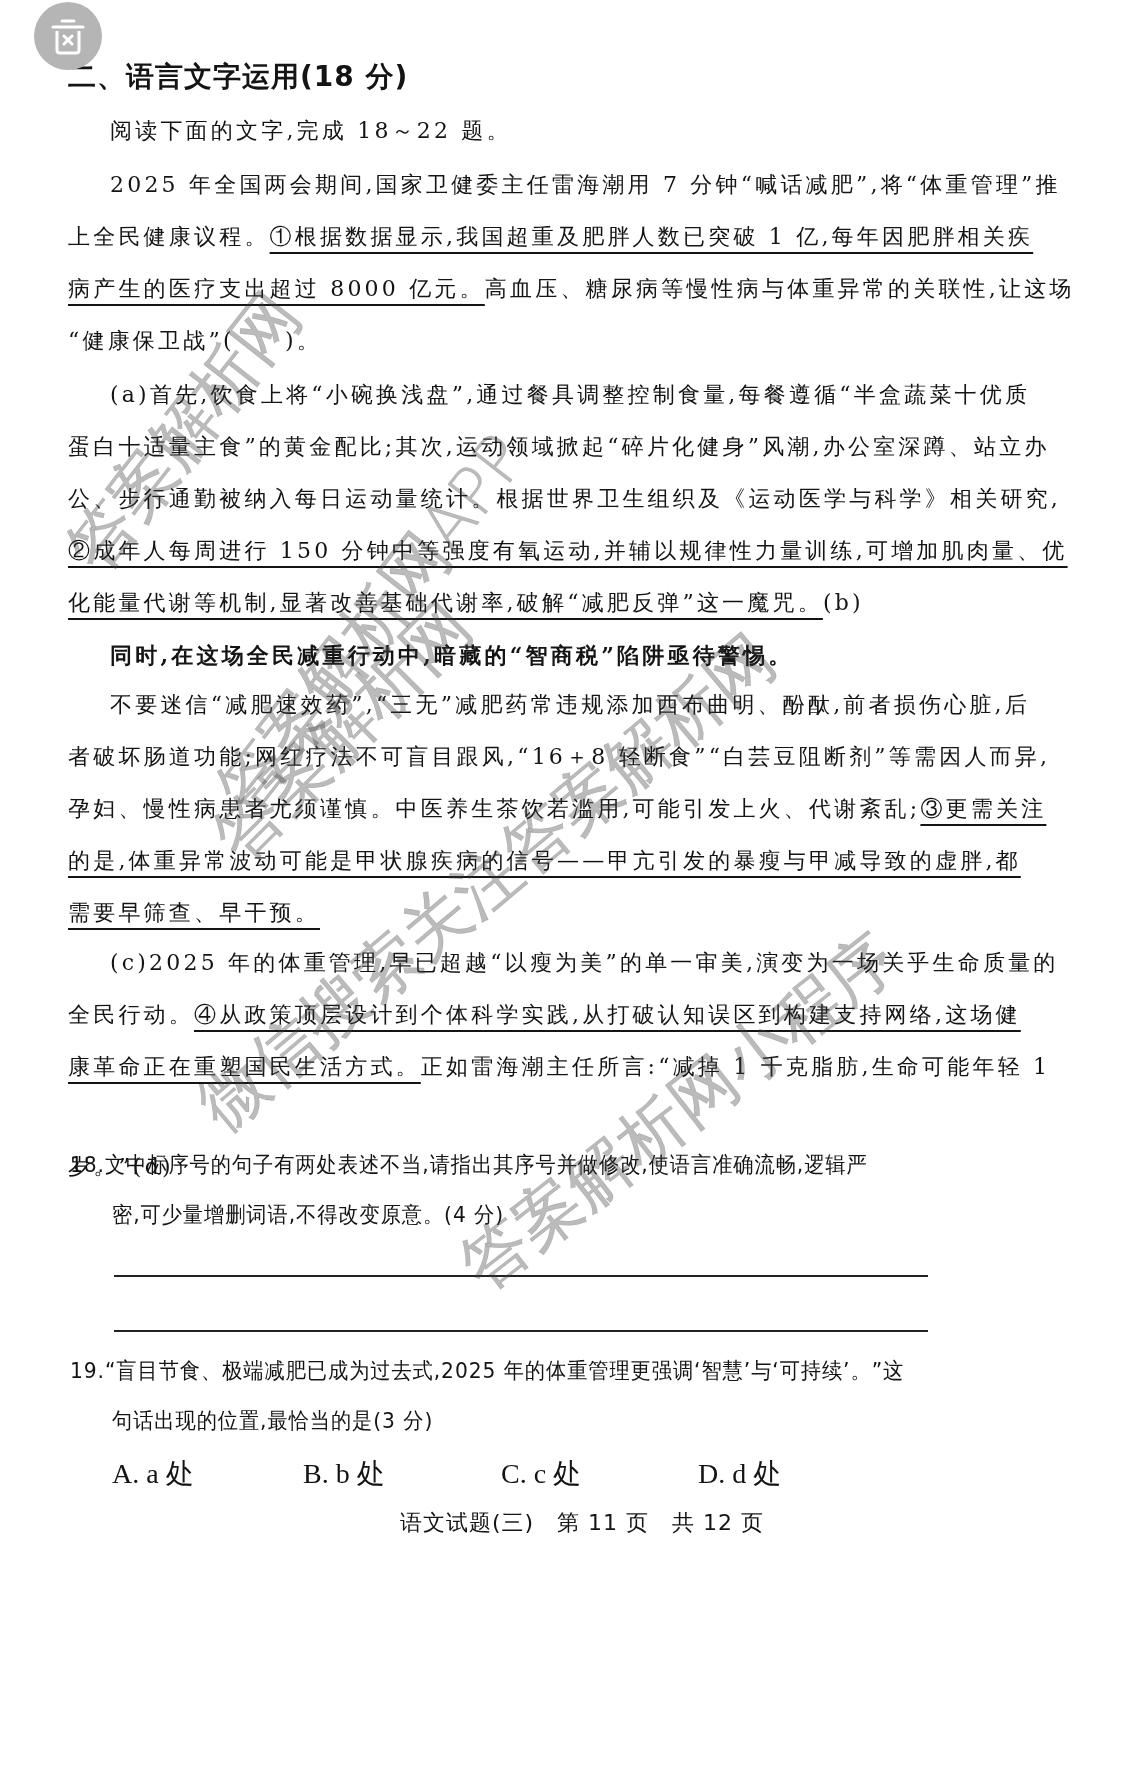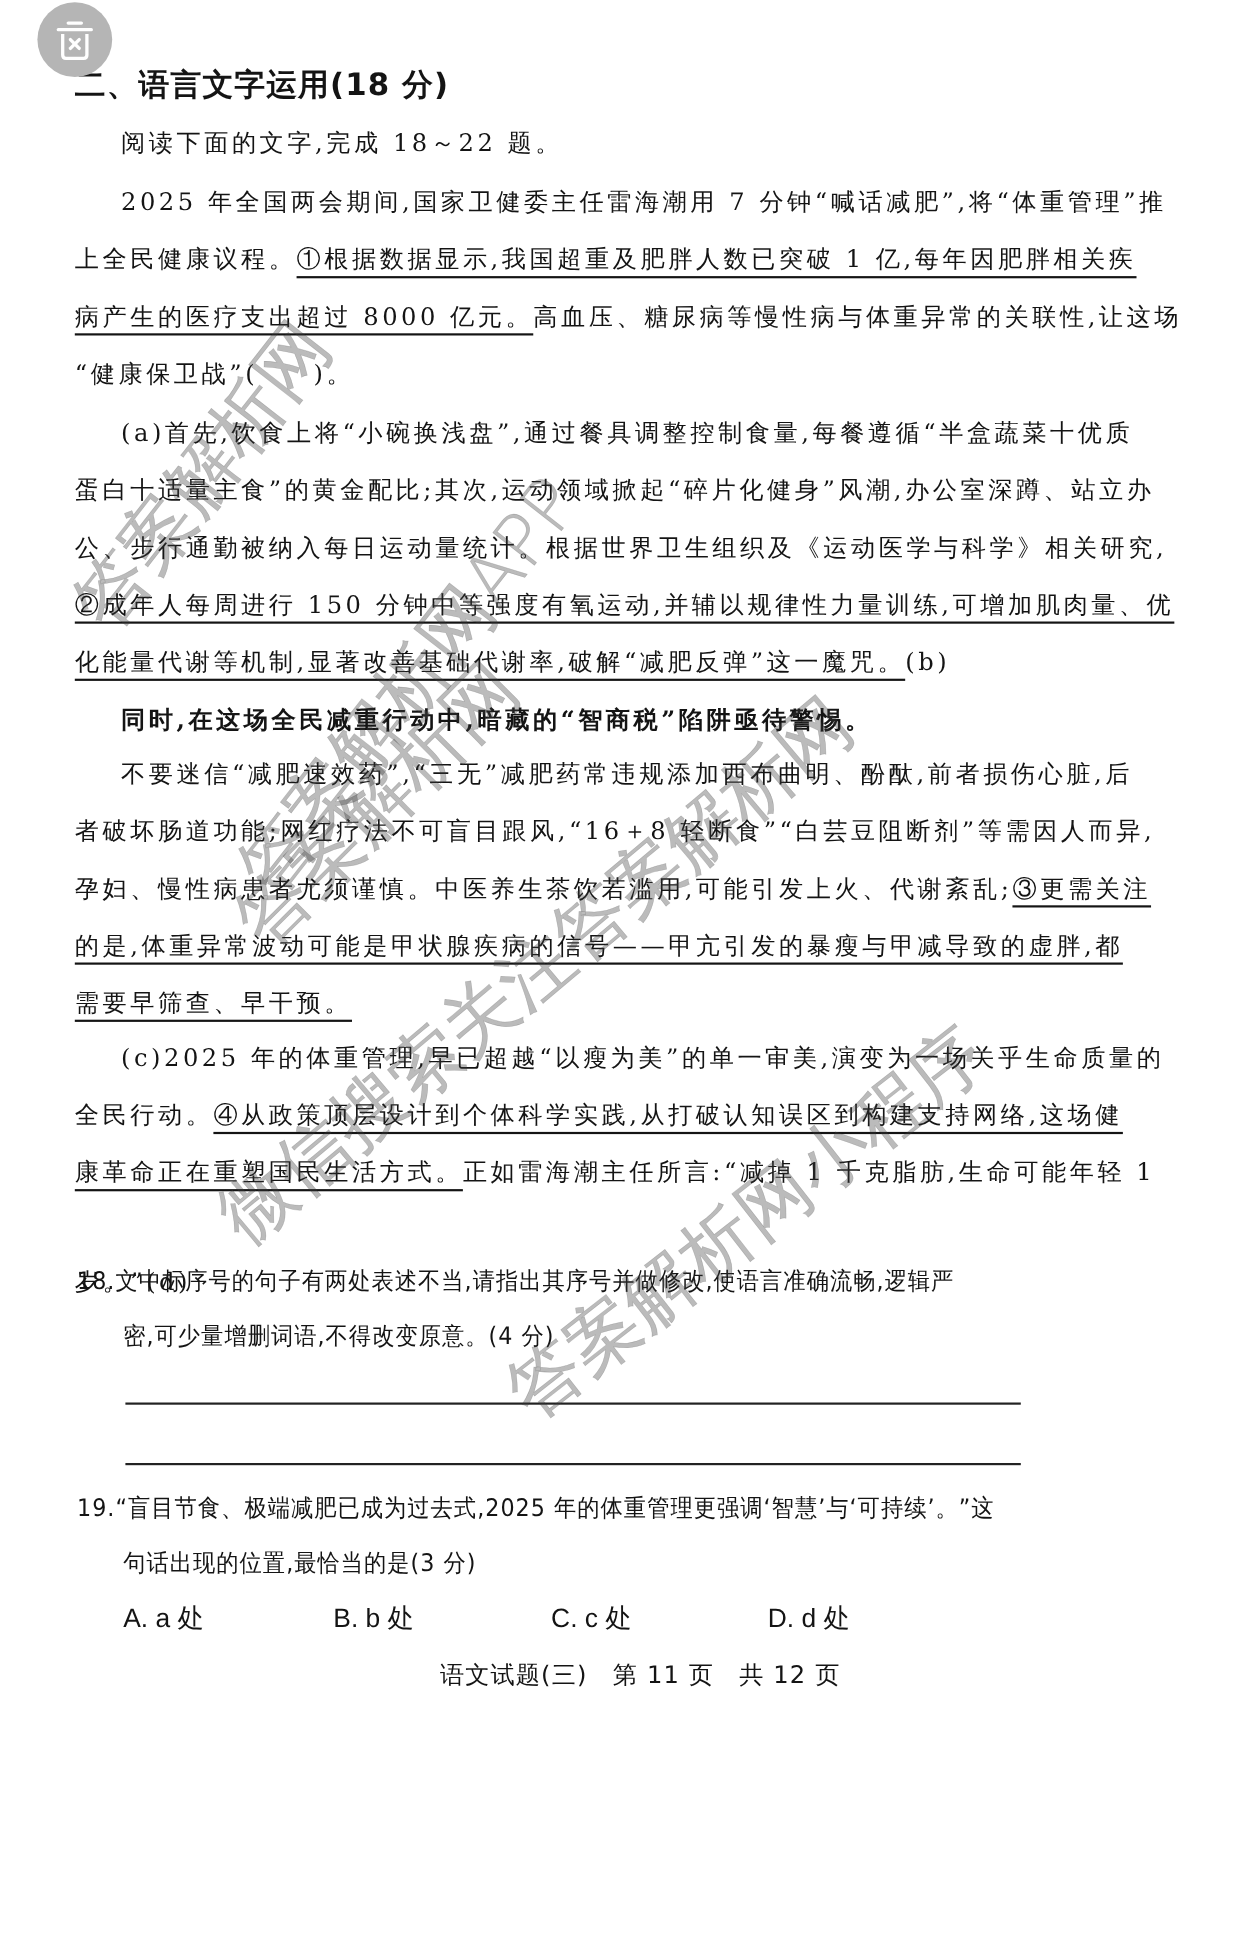--- a/index.html
+++ b/index.html
@@ -21,21 +21,21 @@
   .line {
     position: absolute; font-size: 22px; letter-spacing: 3.2px; white-space: nowrap;
     line-height: 30px;
   }
   .u { text-decoration: underline; text-decoration-thickness: 2px; text-underline-offset: 8px; }
   .q {
     position: absolute; font-size: 22px; white-space: nowrap; letter-spacing: 1px;
     font-family: "DejaVu Sans", "Liberation Sans", sans-serif; transform: scaleX(0.92); transform-origin: left center;
   }
   .answer-line { position: absolute; left: 96px; width: 814px; height: 0; border-top: 2px solid #222; }
-  .option { position: absolute; top: 1455px; font-size: 24px; font-family: Liberation Sans, sans-serif; }
+  .option { position: absolute; top: 1455px; font-size: 28px; font-family: Liberation Serif, serif; }
   .footer {
     position: absolute; top: 1508px; left: 0; width: 1128px; text-align: center; font-size: 22px;
     font-family: "DejaVu Sans", "Liberation Sans", sans-serif; letter-spacing: 1px;
   }
   .watermark {
     position: absolute; color: rgba(60,60,60,0.35); font-size: 66px; font-weight: 300;
     font-family: "DejaVu Sans", "Liberation Sans", sans-serif; white-space: nowrap;
     transform-origin: left bottom; pointer-events: none; -webkit-text-stroke: 0.5px rgba(60,60,60,0.25);
   }
 </style>

